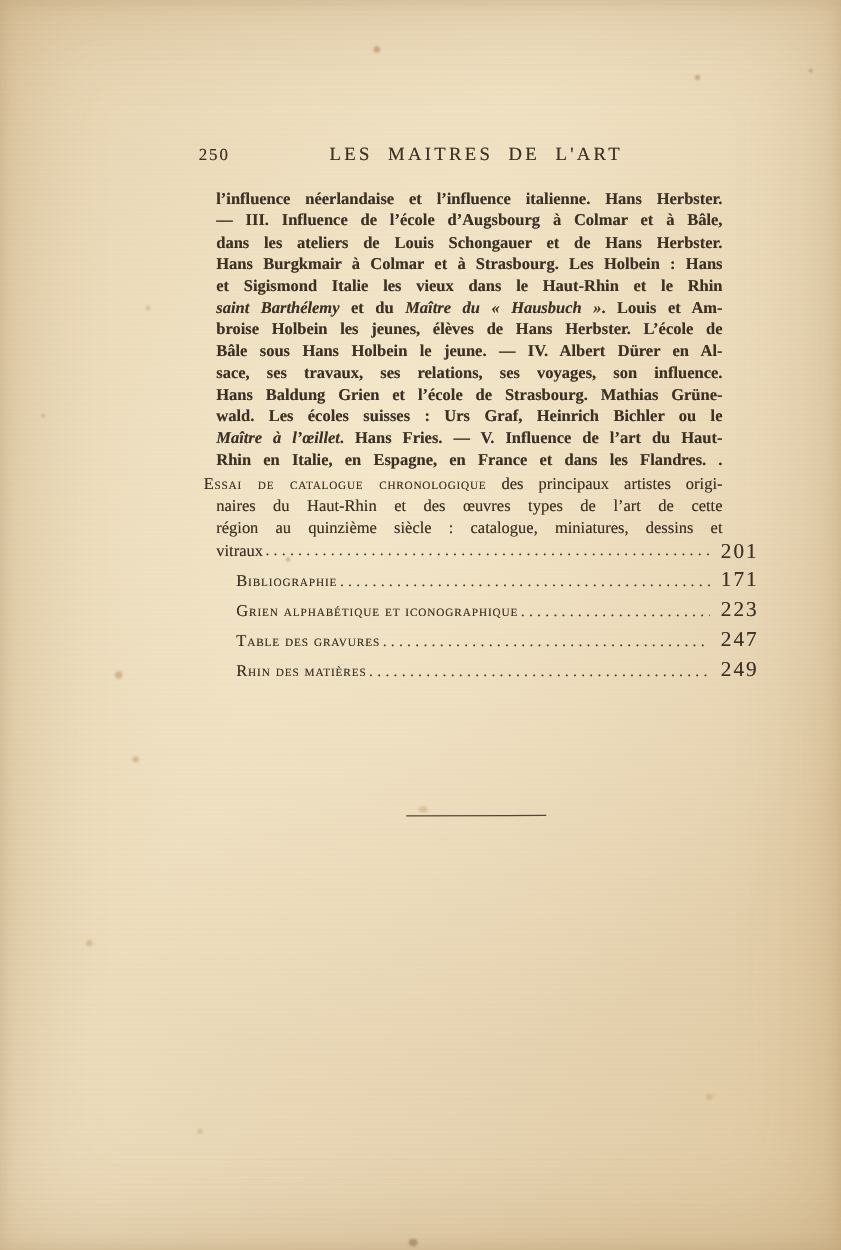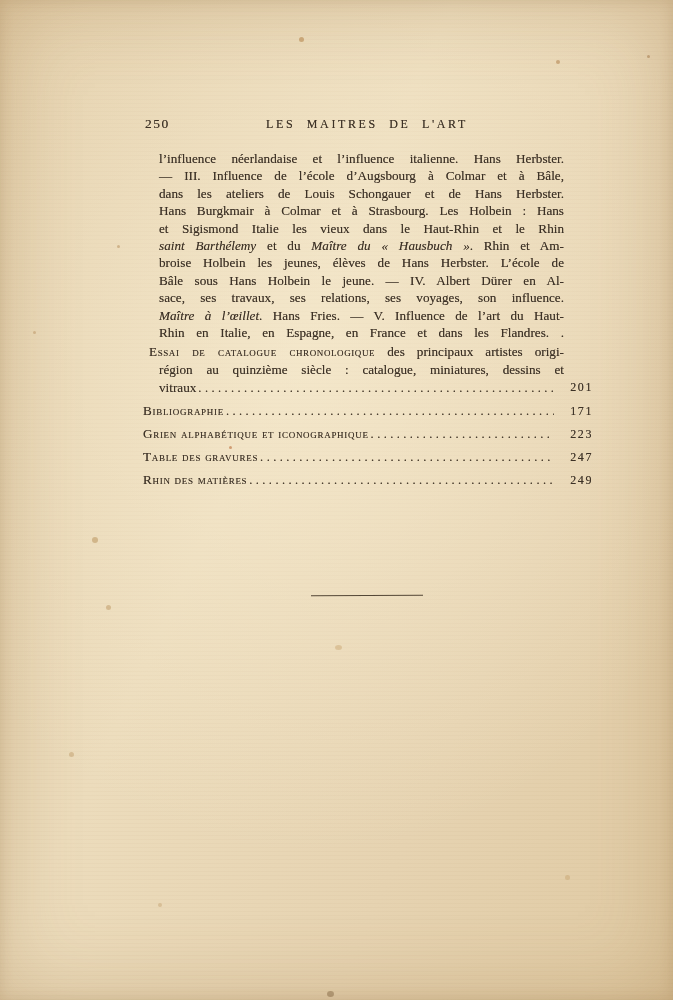--- a/index.html
+++ b/index.html
@@ -11,49 +11,49 @@
   .page{
     position:relative;width:673px;height:1000px;
     color:#3c3126;
     background:
       radial-gradient(ellipse 120% 90% at 46% 36%, rgba(250,240,214,0.55) 0%, rgba(250,240,214,0) 55%),
       repeating-linear-gradient(0deg, rgba(146,110,62,0.035) 0px, rgba(146,110,62,0.035) 1px, transparent 1px, transparent 4px),
       linear-gradient(115deg,#e3cfab,#ecdcbc 40%,#e6d3b1 70%,#dfc9a2);
     box-shadow: inset 0 0 80px rgba(146,104,50,0.28), inset 0 0 14px rgba(120,82,40,0.16);
   }
   .content{
-    position:absolute;left:141px;top:116px;width:452px;
+    position:absolute;left:155px;top:116px;width:452px;
     text-shadow:0 0 0.5px rgba(60,48,34,0.55);
   }
   
   .header{position:relative;height:16px;line-height:16px;}
   .folio{position:absolute;left:4px;bottom:0;font-size:13.5px;letter-spacing:1.5px;}
   .running-title{
-    text-align:center;font-size:12px;letter-spacing:2.6px;word-spacing:6px;
+    text-align:center;font-size:15px;letter-spacing:2.6px;word-spacing:6px;
   }
   
   .para{margin:18px 29px 0 18px;font-size:13.2px;line-height:17.4px;}
-  .jline{text-align:justify;text-align-last:justify;white-space:normal;}
+  .jline{text-align:justify;text-align-last:justify;white-space:normal;font-weight:bold;}
   .jline i{font-style:italic;}
   
   .cat-entry{margin-top:2px;font-size:13.2px;line-height:17.6px;}
   .cat-line1{padding-left:8px;margin-right:29px;text-align:justify;text-align-last:justify;}
   .cat-line{padding-left:18px;margin-right:29px;text-align:justify;text-align-last:justify;}
   .cat-line-last{padding-left:18px;display:flex;align-items:center;}
   .sc{font-variant:small-caps;letter-spacing:0.6px;margin-top:24px;}
   
   .entry-list{margin-top:3px;}
-  .entry-row{display:flex;align-items:baseline;margin-top:5px;line-height:17px;padding-left:2px;font-size:13.2px;}
+  .entry-row{display:flex;align-items:baseline;margin-top:5px;line-height:17px;padding-left:2px;font-size:13.2px;margin-left:32px;}
   .entry-label{font-variant:small-caps;letter-spacing:0.7px;}
   .leader{flex:1;overflow:hidden;white-space:nowrap;margin:0 5px 0 2px;}
   .leader::after{
     content:"........................................................................................................................";
     letter-spacing:3.4px;font-size:12.5px;color:#473b2d;
   }
-  .pg{width:34px;text-align:right;letter-spacing:1.6px;font-size:12px;flex:0 0 auto;}
+  .pg{width:34px;text-align:right;letter-spacing:1.6px;font-size:17px;flex:0 0 auto;}
   
   .rule{margin:106px auto 0 auto;width:112px;border-top:1.3px solid rgba(58,45,30,0.85);transform:rotate(-0.2deg);}
   
   .spot{position:absolute;border-radius:50%;filter:blur(0.7px);pointer-events:none;}
 </style>
 </head>
 <body>
 
 <div class="page">
 
@@ -63,32 +63,35 @@
       <span class="folio">250</span>
       <div class="running-title">LES MAITRES DE L'ART</div>
     </div>
 
     <div class="para">
         <div class="jline"><span>l’influence néerlandaise et l’influence italienne. Hans Herbster.</span></div>
         <div class="jline"><span>— III. Influence de l’école d’Augsbourg à Colmar et à Bâle,</span></div>
         <div class="jline"><span>dans les ateliers de Louis Schongauer et de Hans Herbster.</span></div>
         <div class="jline"><span>Hans Burgkmair à Colmar et à Strasbourg. Les Holbein : Hans</span></div>
         <div class="jline"><span>et Sigismond Italie les vieux dans le Haut-Rhin et le Rhin</span></div>
-        <div class="jline"><i>saint Barthélemy</i><span> et du </span><i>Maître du « Hausbuch »</i><span>. Rhin et Am-</span></div>
+        <div class="jline"><i>saint Barthélemy</i><span> et du </span><i>Maître du « Hausbuch »</i><span>. Louis et Am-</span></div>
         <div class="jline"><span>broise Holbein les jeunes, élèves de Hans Herbster. L’école de</span></div>
         <div class="jline"><span>Bâle sous Hans Holbein le jeune. — IV. Albert Dürer en Al-</span></div>
         <div class="jline"><span>sace, ses travaux, ses relations, ses voyages, son influence.</span></div>
+        <div class="jline"><span>Hans Baldung Grien et l’école de Strasbourg. Mathias Grüne-</span></div>
+        <div class="jline"><span>wald. Les écoles suisses : Urs Graf, Heinrich Bichler ou le</span></div>
         <div class="jline"><i>Maître à l’œillet</i><span>. Hans Fries. — V. Influence de l’art du Haut-</span></div>
         <div class="jline"><span>Rhin en Italie, en Espagne, en France et dans les Flandres. .</span></div>
       </div>
 
     <div class="cat-entry">
       <div class="cat-line1">
         <span class="sc">Essai de catalogue chronologique</span><span> des principaux artistes origi-</span>
       </div>
+      <div class="cat-line">naires du Haut-Rhin et des œuvres types de l’art de cette</div>
       <div class="cat-line">région au quinzième siècle : catalogue, miniatures, dessins et</div>
       <div class="cat-line-last">
         <span>vitraux</span>
         <span class="leader"></span>
         <span class="pg">201</span>
       </div>
     </div>
 
     <div class="entry-list">
         <div class="entry-row">

